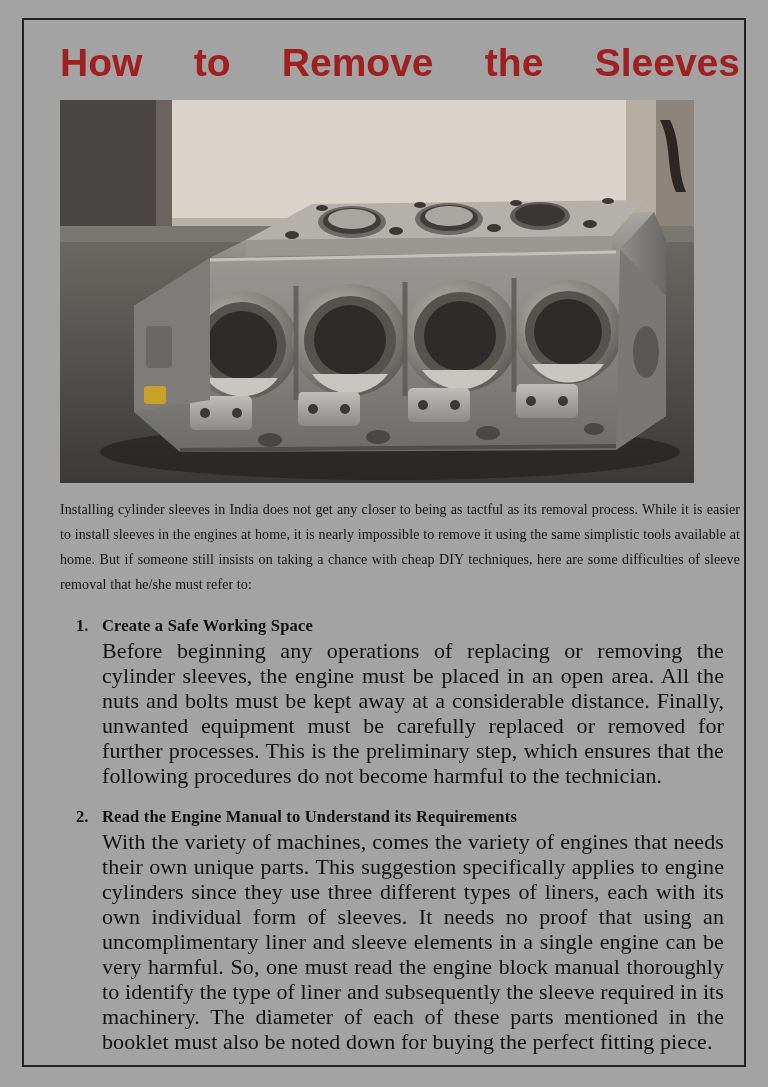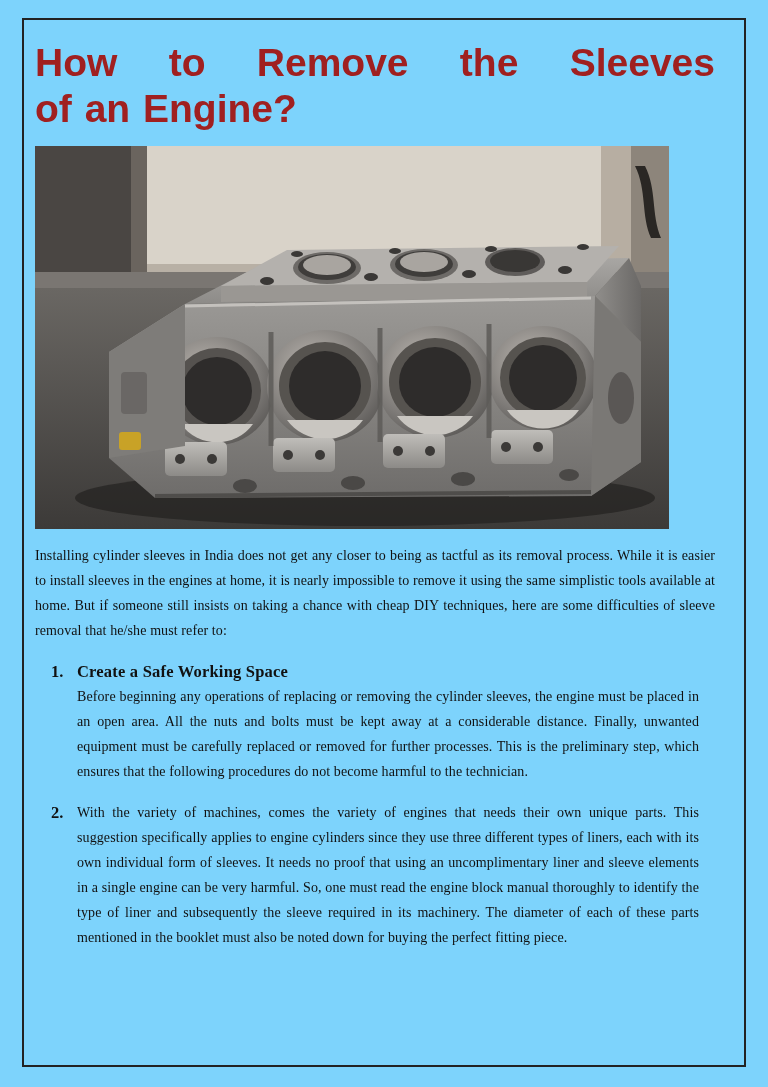--- a/index.html
+++ b/index.html
@@ -10,23 +10,23 @@
   body {
     width: 768px;
     height: 1087px;
     font-family: "Liberation Serif", serif;
     color: #1a1a1a;
   }
   .page {
     position: relative;
     width: 768px;
     height: 1087px;
-    background: #7dd3fc;
+    background: #a3a3a3;
     box-sizing: border-box;
-    padding: 18px 18px 18px 3px;
+    padding: 18px 18px 18px 28px;
   }
   .page-border {
     position: absolute;
     left: 22px;
     top: 18px;
     right: 22px;
     bottom: 20px;
     border: 2px solid #222222;
     box-sizing: border-box;
     pointer-events: none;
@@ -97,38 +97,37 @@
     color: #111111;
   }
   .step-title {
     font-size: 16.5px;
     line-height: 25px;
     font-weight: bold;
     color: #111111;
     letter-spacing: 0.2px;
   }
   .step-body {
-    font-size: 14px;
+    font-size: 22px;
     line-height: 25px;
     text-align: justify;
     color: #111111;
     letter-spacing: 0.1px;
   }
 </style>
 </head>
 <body>
 
 <div class="page">
   <div class="page-border"></div>
 
   <div class="content">
 
     <h1 class="title">
       <span class="line1">How to Remove the Sleeves</span>
-      <span class="line2">of an Engine?</span>
     </h1>
 
     <div class="hero">
       <svg width="634" height="383" viewBox="0 0 634 383" xmlns="http://www.w3.org/2000/svg">
         <defs>
           <linearGradient id="wallg" x1="0" y1="0" x2="0" y2="1">
             <stop offset="0" stop-color="#cfc8bd"></stop>
             <stop offset="1" stop-color="#b3aaa0"></stop>
           </linearGradient>
           <linearGradient id="benchg" x1="0" y1="0" x2="0" y2="1">
@@ -268,18 +267,19 @@
     </div>
 
     <p class="intro">Installing cylinder sleeves in India does not get any closer to being as tactful as its removal process. While it is easier to install sleeves in the engines at home, it is nearly impossible to remove it using the same simplistic tools available at home. But if someone still insists on taking a chance with cheap DIY techniques, here are some difficulties of sleeve removal that he/she must refer to:</p>
 
     <ol class="steps">
       <li>
         <div class="step-title">Create a Safe Working Space</div>
         <div class="step-body">Before beginning any operations of replacing or removing the cylinder sleeves, the engine must be placed in an open area. All the nuts and bolts must be kept away at a considerable distance. Finally, unwanted equipment must be carefully replaced or removed for further processes. This is the preliminary step, which ensures that the following procedures do not become harmful to the technician.</div>
       </li>
       <li>
+        <div class="step-title">Read the Engine Manual to Understand its Requirements</div>
         <div class="step-body">With the variety of machines, comes the variety of engines that needs their own unique parts. This suggestion specifically applies to engine cylinders since they use three different types of liners, each with its own individual form of sleeves. It needs no proof that using an uncomplimentary liner and sleeve elements in a single engine can be very harmful. So, one must read the engine block manual thoroughly to identify the type of liner and subsequently the sleeve required in its machinery. The diameter of each of these parts mentioned in the booklet must also be noted down for buying the perfect fitting piece.</div>
       </li>
     </ol>
 
   </div>
 </div>
 
 </body></html>

